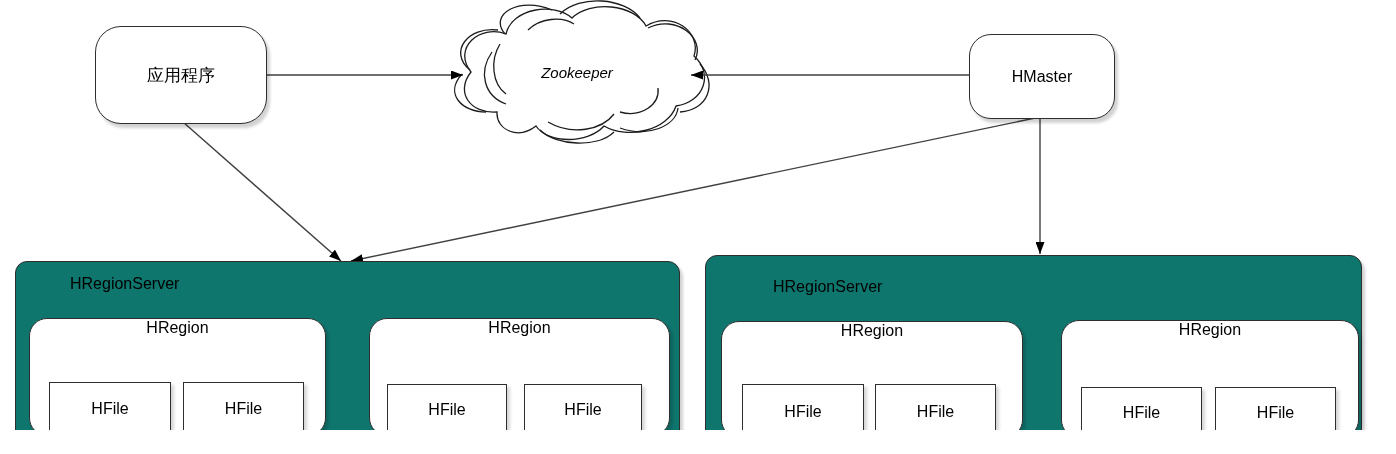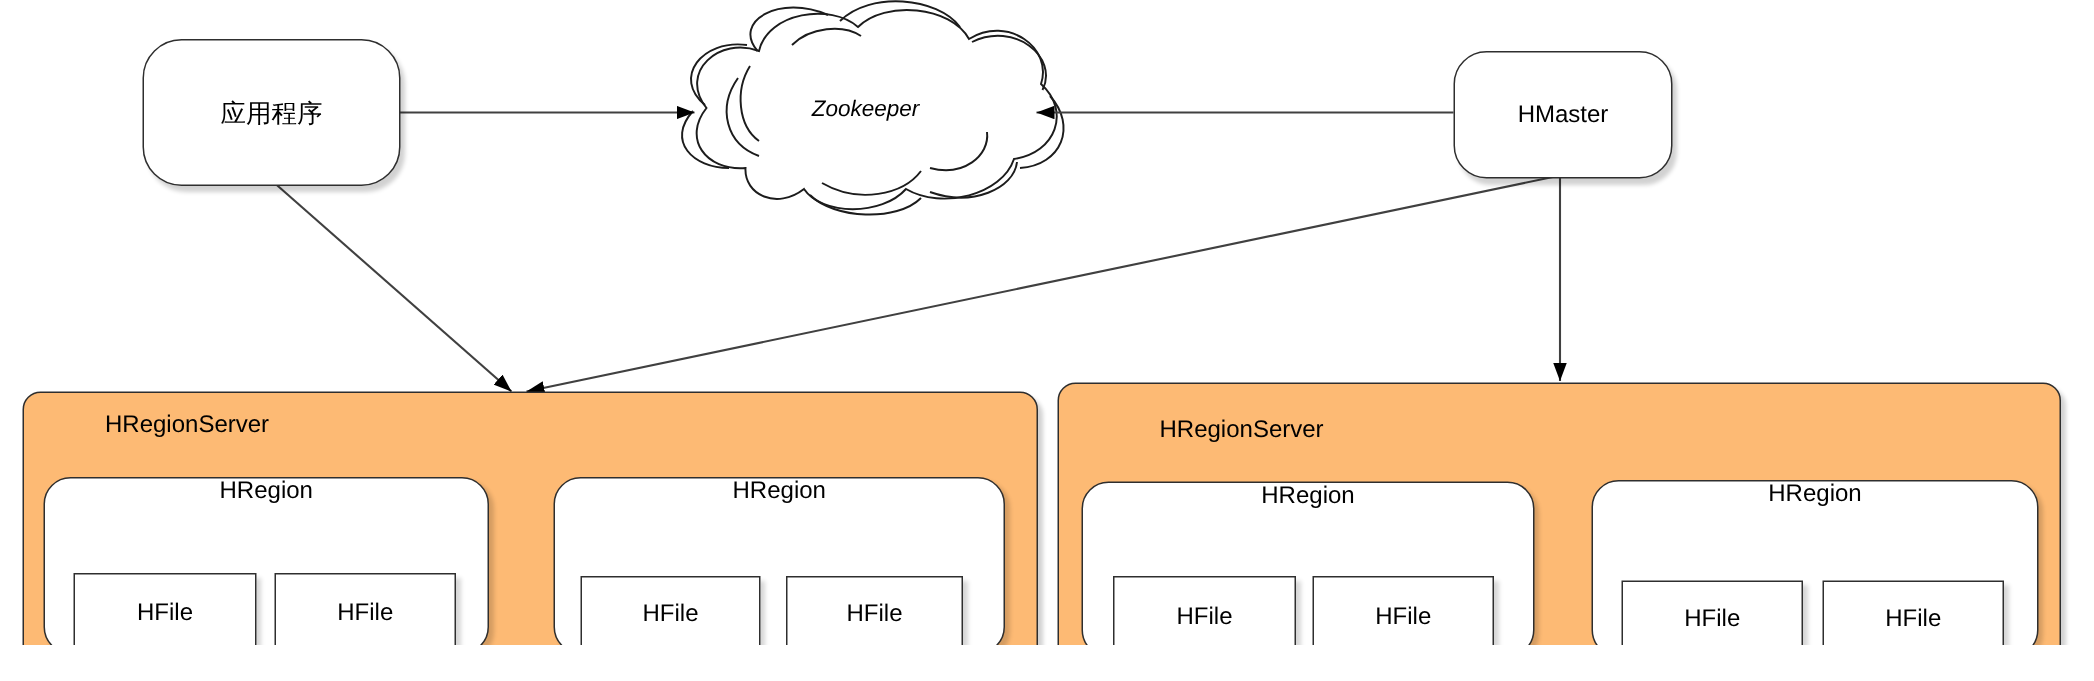--- a/index.html
+++ b/index.html
@@ -20,23 +20,22 @@
     font-size:17px;
   }
   #app-box{left:95px;top:26px;width:170px;height:96px;}
   #hmaster-box{left:969px;top:34px;width:144px;height:83px;border-radius:22px;font-size:16px;}
   #zookeeper-label{
     position:absolute;z-index:3;left:497px;top:64px;width:160px;
     text-align:center;font-size:15px;font-style:italic;
   }
   .server{
     position:absolute;z-index:2;
-    border:1.4px solid #2e2e2e;border-radius:12px;background:#fdba74;
+    border:1.4px solid #2e2e2e;border-radius:12px;background:#0f766e;
     box-shadow:3px 4px 3px rgba(0,0,0,0.18);
-    padding-left:12px;
   }
   #server-left{left:15px;top:261px;width:663px;height:186px;}
   #server-right{left:705px;top:255px;width:655px;height:192px;}
   .server-label{position:absolute;font-size:16px;white-space:nowrap;}
   #server-left .server-label{left:54px;top:13px;}
   #server-right .server-label{left:67px;top:22px;}
   .region{
     position:absolute;
     border:1.3px solid #2e2e2e;border-radius:18px;background:#fff;
     box-shadow:3px 3px 3px rgba(0,0,0,0.16);

